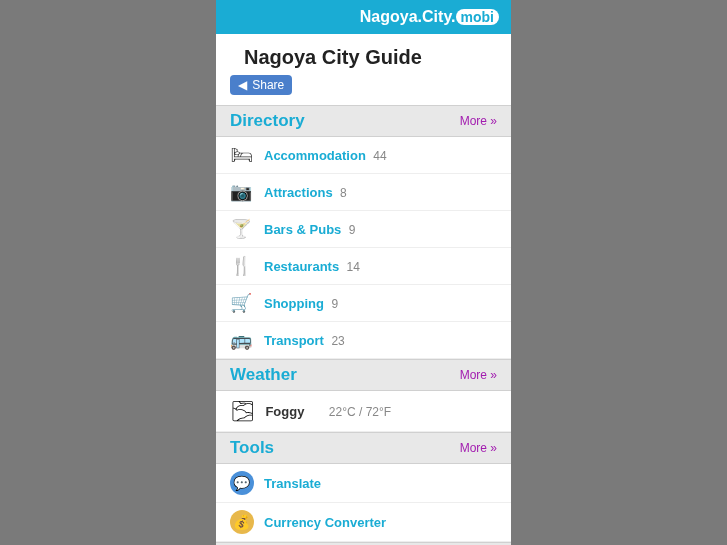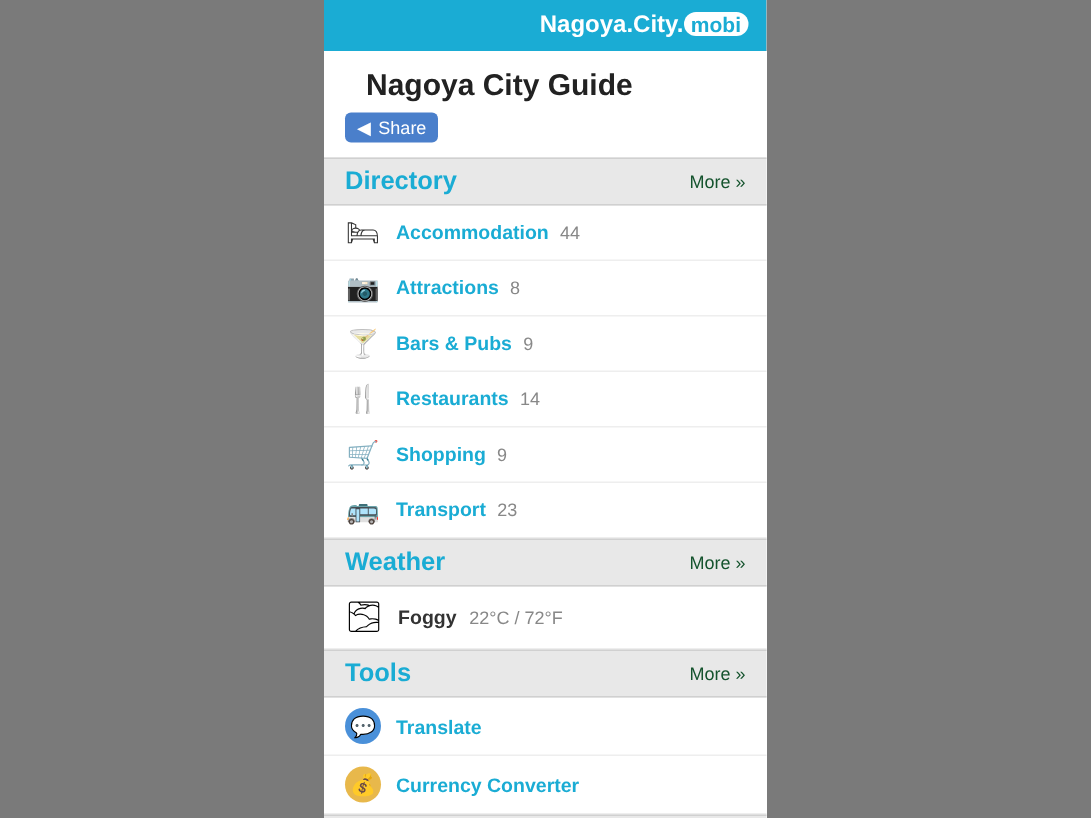--- a/index.html
+++ b/index.html
@@ -72,21 +72,21 @@
       padding: 5px 14px;
       border-top: 1px solid #d0d0d0;
       border-bottom: 1px solid #d0d0d0;
     }
     .section-title {
       color: #1aacd4;
       font-size: 17px;
       font-weight: bold;
     }
     .more-link {
-      color: #14532d;
+      color: #a21caf;
       font-size: 12px;
       cursor: pointer;
     }
     .list-item {
       display: flex;
       align-items: center;
       padding: 7px 14px;
       border-bottom: 1px solid #eee;
       gap: 10px;
     }
@@ -119,21 +119,21 @@
       font-size: 20px;
     }
     .weather-label {
       color: #333;
       font-size: 13px;
       font-weight: bold;
     }
     .weather-temp {
       color: #888;
       font-size: 12px;
-      margin-left: 4px;
+      margin-left: 20px;
     }
     .tools-item {
       display: flex;
       align-items: center;
       padding: 7px 14px;
       border-bottom: 1px solid #eee;
       gap: 10px;
     }
     .tools-icon {
       width: 24px;

